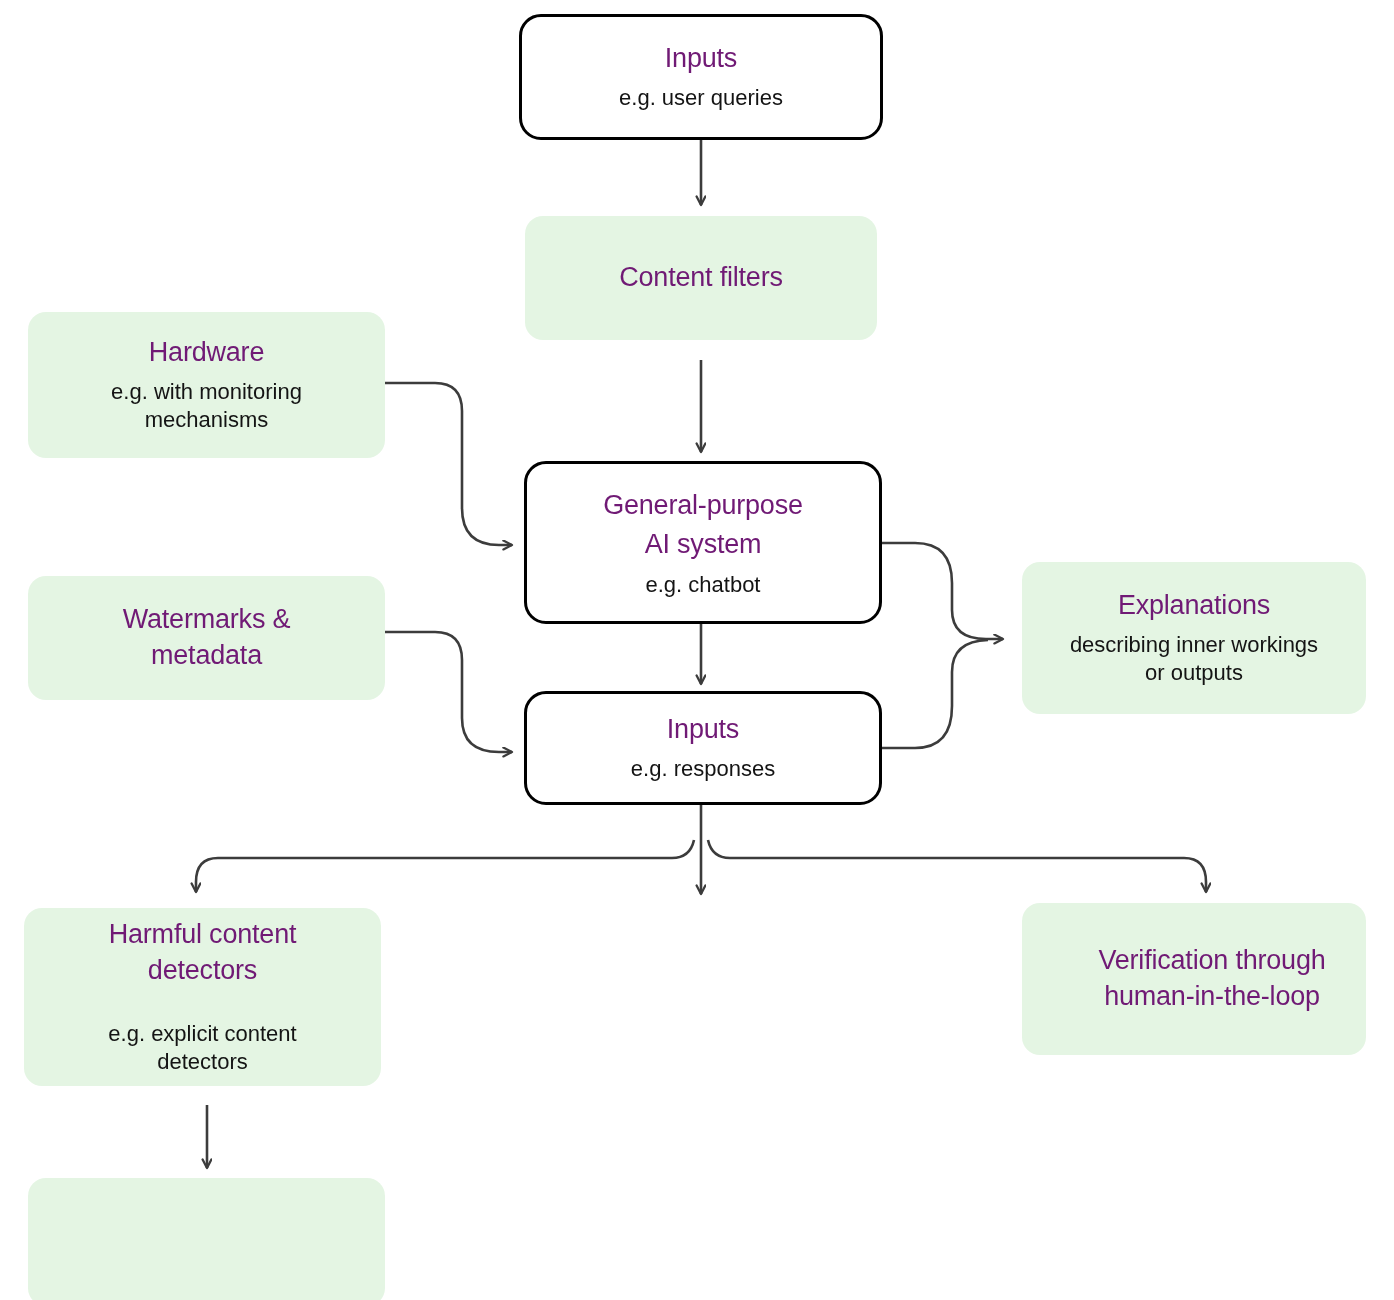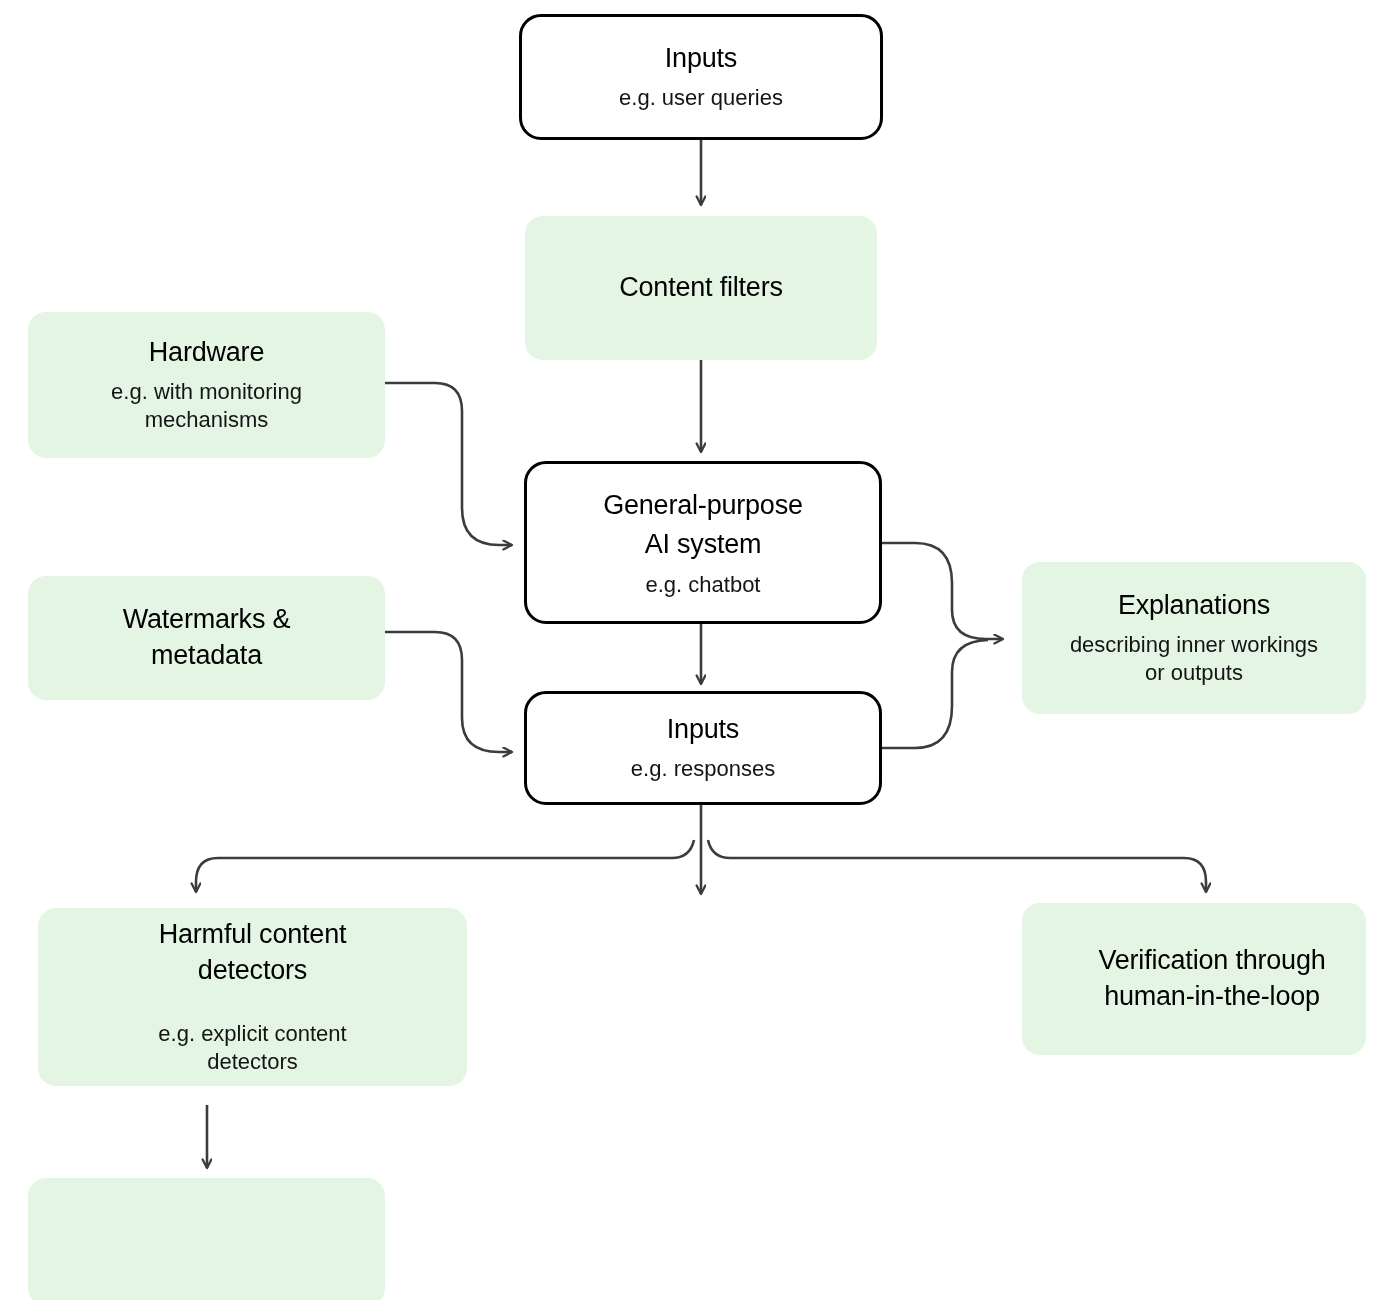--- a/index.html
+++ b/index.html
@@ -44,21 +44,21 @@
     border-radius: 22px;
   }
   .node.filled {
     background: #e4f5e3;
     border: none;
     border-radius: 18px;
   }
   .node-title {
     font-size: 27px;
     font-weight: 500;
-    color: #000000;
+    color: #701a75;
     line-height: 1.32;
     letter-spacing: -0.2px;
     padding: 0 14px;
   }
   .node-title.tight {
     line-height: 1.45;
   }
   .node-subtitle {
     font-size: 22px;
     font-weight: 400;
@@ -110,21 +110,21 @@
 
       <path d="M207,1105 L207,1168" marker-end="url(#arrowheadBig)"></path>
     </g>
   </svg>
 
   <div class="node outline" style="left:519px; top:14px; width:364px; height:126px;">
     <div class="node-title">Inputs</div>
     <div class="node-subtitle">e.g. user queries</div>
   </div>
 
-  <div class="node filled" style="left:525px; top:216px; width:352px; height:144px;">
+  <div class="node filled" style="left:525px; top:216px; width:352px; height:124px;">
     <div class="node-title">Content filters</div>
   </div>
 
   <div class="node filled" style="left:28px; top:312px; width:357px; height:146px;">
     <div class="node-title">Hardware</div>
     <div class="node-subtitle" style="max-width:260px;">e.g. with monitoring mechanisms</div>
   </div>
 
   <div class="node outline" style="left:524px; top:461px; width:358px; height:163px;">
     <div class="node-title tight">
@@ -141,21 +141,21 @@
   <div class="node filled" style="left:1022px; top:562px; width:344px; height:152px;">
     <div class="node-title">Explanations</div>
     <div class="node-subtitle" style="max-width:270px;">describing inner workings or outputs</div>
   </div>
 
   <div class="node outline" style="left:524px; top:691px; width:358px; height:114px;">
     <div class="node-title">Inputs</div>
     <div class="node-subtitle">e.g. responses</div>
   </div>
 
-  <div class="node filled" style="left:38px; top:908px; width:429px; height:178px;gap:28px;">
+  <div class="node filled" style="left:24px; top:908px; width:357px; height:178px;gap:28px;">
     <div class="node-title" style="max-width:250px;">Harmful content detectors</div>
     <div class="node-subtitle nogap" style="max-width:250px;">e.g. explicit content detectors</div>
   </div>
 
 
   <div class="node filled" style="left:1022px; top:903px; width:344px; height:152px;padding-left:36px;">
     <div class="node-title" style="max-width:276px;">Verification through human-in-the-loop</div>
   </div>
 
   <div class="node filled empty" style="left:28px; top:1178px; width:357px; height:128px;">

